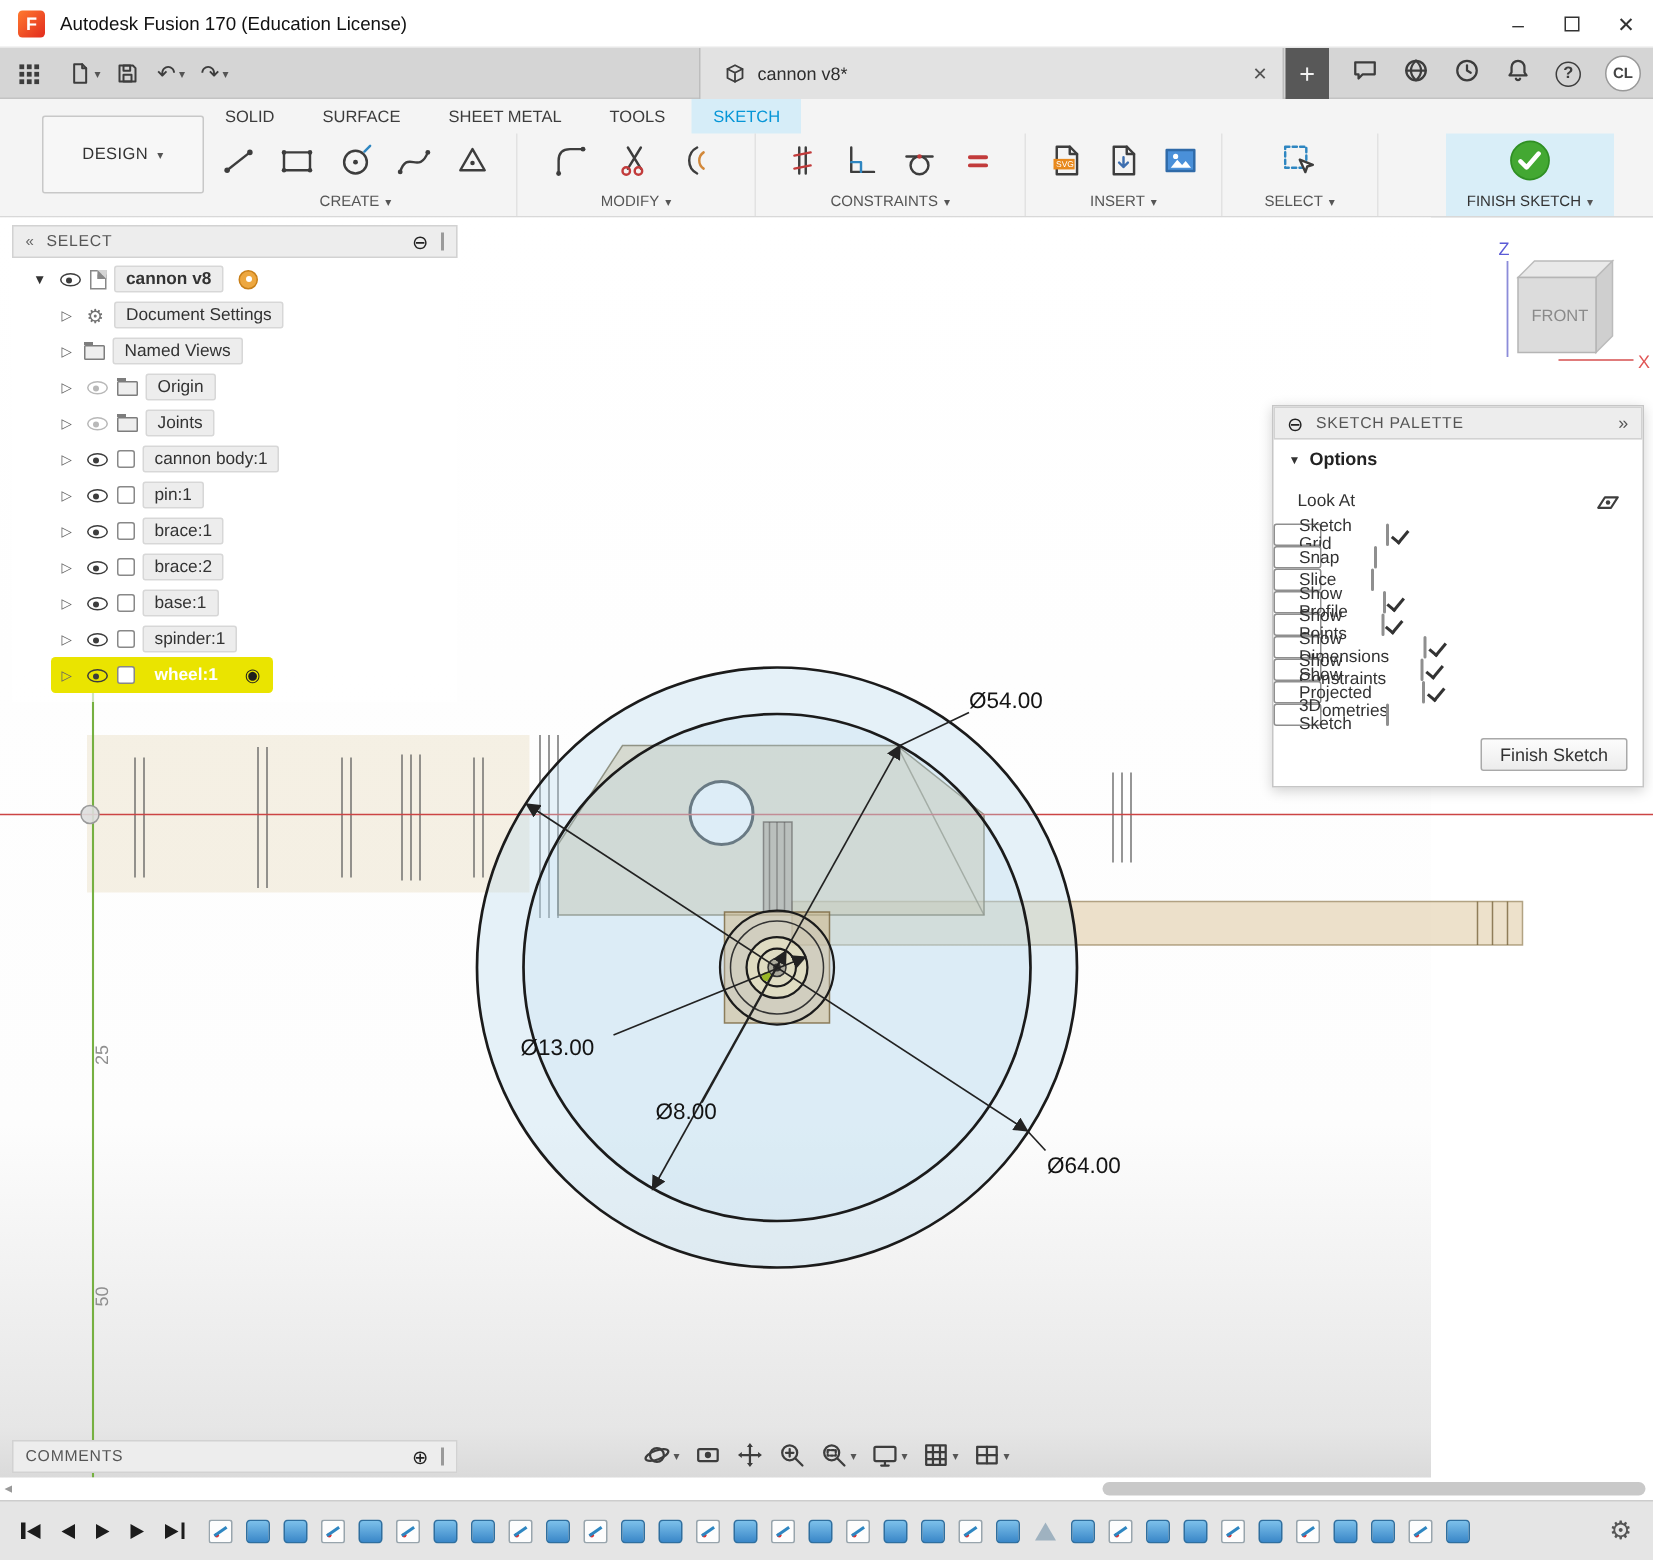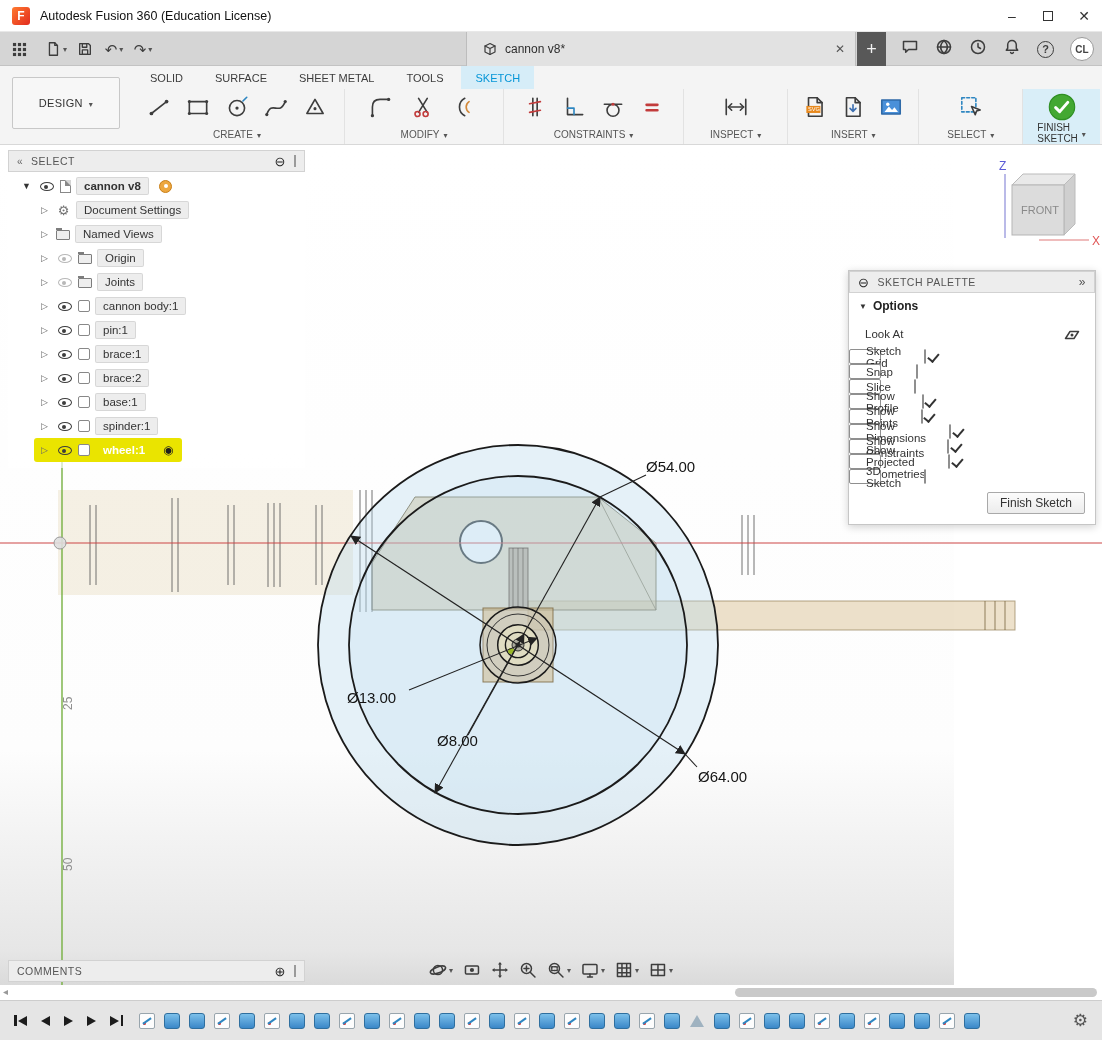--- a/index.html
+++ b/index.html
@@ -35,21 +35,21 @@
            color:#f2f2f2;font-size:18px;display:flex;align-items:center;justify-content:center;}
   .qright{position:absolute;right:8px;top:0;height:34px;display:flex;align-items:center;gap:16px;}
   .qhelp{width:17px;height:17px;border:1.6px solid #3d3d3d;border-radius:50%;font-size:11px;
          font-weight:bold;color:#3d3d3d;display:flex;align-items:center;justify-content:center;}
   .avatar{width:24px;height:24px;border-radius:50%;background:#fff;border:1px solid #999;
           font-size:10px;font-weight:bold;color:#444;display:flex;align-items:center;justify-content:center;}
 
   
   #ribbon{position:absolute;left:0;top:66px;width:100%;height:79px;background:#f4f4f4;
           border-bottom:1px solid #d8d8d8;}
-  #design-btn{position:absolute;left:12px;top:11px;width:108px;height:52px;border:1px solid #c8c8c8;
+  #design-btn{position:absolute;left:28px;top:11px;width:108px;height:52px;border:1px solid #c8c8c8;
               border-radius:2px;display:flex;align-items:center;justify-content:center;gap:6px;
               font-size:11px;color:#333;letter-spacing:.3px;background:#f7f7f7;}
   #rtabs{position:absolute;left:136px;top:0;height:23px;display:flex;align-items:stretch;gap:4px;}
   .rtab{display:flex;align-items:center;padding:0 14px;font-size:11px;color:#3c3c3c;}
   .rtab.active{background:#d6edf8;color:#0696d7;}
   #rtools{position:absolute;left:130px;top:23px;right:0;bottom:0;display:flex;align-items:stretch;}
   .rgroup{display:flex;flex-direction:column;align-items:center;justify-content:space-between;
           padding:5px 16px 4px;border-right:1px solid #e2e2e2;}
   .rgroup.finish{background:#d9eef8;border-right:none;margin-left:auto;margin-right:26px;padding:3px 14px 4px;}
   .ricons{display:flex;align-items:center;gap:13px;}
@@ -157,21 +157,21 @@
         border-right:7px solid transparent;border-bottom:12px solid #9fb2c0;}
   .tgear{margin:0 14px 0 8px;font-size:17px;color:#555;}
 </style>
 </head>
 <body>
 
 <div id="app">
 
   <div id="titlebar">
     <div class="logo">F</div>
-    <div class="apptitle">Autodesk Fusion 360 (Education License)</div>
+    <div class="apptitle">Autodesk Fusion 170 (Education License)</div>
     <div class="winctrl">
       <div class="wbtn">
           <span>–</span>
         </div>
       <div class="wbtn">
           <span class="maxbox"></span>
         </div>
       <div class="wbtn">
           <span>✕</span>
         </div>
@@ -380,35 +380,20 @@
               <path d="M7 10h10M7 15h10" stroke="#c23b3b" stroke-width="2.4"></path>
               </svg>
           </span>
         </div>
         <div class="rlabel">
           <span>CONSTRAINTS</span>
             <span class="dd"></span>
         </div>
       </div>
 
-      <div class="rgroup" style="padding:5px 26px 4px">
-        <div class="ricons">
-          <span class="ticon">
-            <svg class="isvg" width="26" height="26" viewBox="0 0 24 24">
-              <path d="M3 5v14M21 5v14"></path>
-                <path d="M5 12h14"></path>
-                <path d="M8 9l-3 3 3 3M16 9l3 3-3 3"></path>
-              </svg>
-          </span>
-        </div>
-        <div class="rlabel">
-          <span>INSPECT</span>
-            <span class="dd"></span>
-        </div>
-      </div>
 
       <div class="rgroup" style="padding:5px 14px 4px">
         <div class="ricons" style="gap:12px">
           <span class="ticon">
             <svg class="isvg" width="26" height="26" viewBox="0 0 24 24">
               <path d="M6 3.5h8l4.5 4.5v12.5H6z"></path>
                 <path d="M14 3.5V8h4.5"></path>
               <rect x="4" y="11" width="13" height="6.5" fill="#e8891d" stroke="none"></rect>
               <text x="5.6" y="16" font-size="5.2" fill="#fff" stroke="none">SVG</text>
               </svg>

